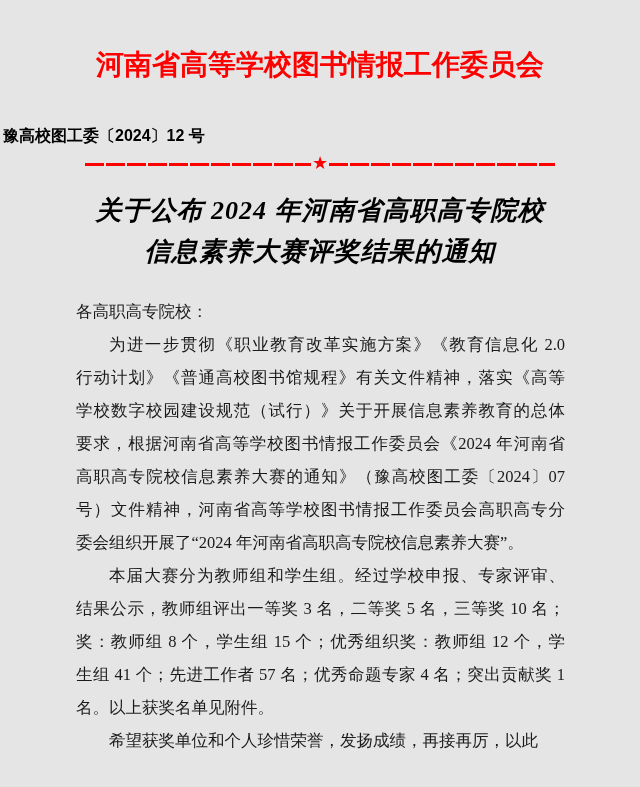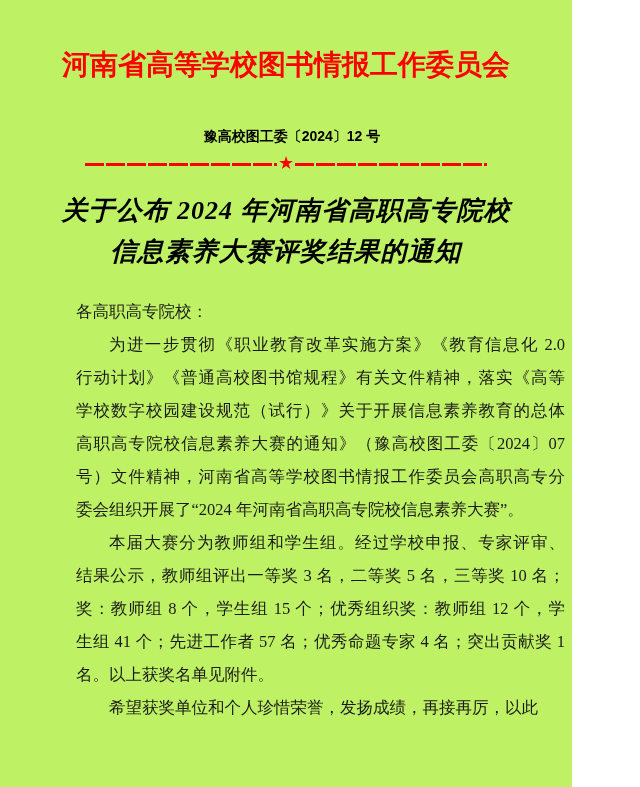--- a/index.html
+++ b/index.html
@@ -1,44 +1,44 @@
 <!DOCTYPE html>
 <html style="--red: #fe0000;"><head>
 <meta charset="utf-8">
 <style>
   :root { --red: #fe0000; --ink: #1a1a1a; }
   html, body { margin: 0; padding: 0; background: #ffffff; }
   .page {
     position: relative;
-    width: 572px;
+    width: 640px;
     height: 787px;
-    background: #bef264;
+    background: #e5e5e5;
     overflow: hidden;
     font-family: "Liberation Serif", "DejaVu Serif", serif;
     color: var(--ink);
   }
   .org-name {
     position: absolute;
     top: 50px; left: 0; right: 0;
     text-align: center;
     font-family: "Liberation Sans", "DejaVu Sans", sans-serif;
     font-weight: bold;
     font-size: 28px;
     line-height: 30px;
     color: var(--red);
     letter-spacing: 0px;
     white-space: nowrap;
   }
   .doc-number {
     position: absolute;
-    top: 126px; left: 12px; right: 0;
-    text-align: center;
+    top: 126px; left: 3px; right: 0;
+    text-align: left;
     font-family: "Liberation Sans", "DejaVu Sans", sans-serif;
     font-weight: bold;
-    font-size: 14px;
+    font-size: 16px;
     line-height: 20px;
     color: #000000;
   }
   .divider {
     position: absolute;
     top: 154px; left: 85px; right: 85px;
     height: 20px;
     display: flex;
     align-items: center;
   }
@@ -100,20 +100,21 @@
       <div>信息素养大赛评奖结果的通知</div>
     </div>
 
   <div class="doc-body">
     <div class="salutation">各高职高专院校：</div>
     <div id="paras">
         <div class="para">
           <div class="line pfirst">为进一步贯彻《职业教育改革实施方案》《教育信息化 2.0</div>
           <div class="line">行动计划》《普通高校图书馆规程》有关文件精神，落实《高等</div>
           <div class="line">学校数字校园建设规范（试行）》关于开展信息素养教育的总体</div>
+          <div class="line">要求，根据河南省高等学校图书情报工作委员会《2024 年河南省</div>
           <div class="line">高职高专院校信息素养大赛的通知》（豫高校图工委〔2024〕07</div>
           <div class="line">号）文件精神，河南省高等学校图书情报工作委员会高职高专分</div>
           <div class="line plast">委会组织开展了“2024 年河南省高职高专院校信息素养大赛”。</div>
         </div>
         <div class="para">
           <div class="line pfirst">本届大赛分为教师组和学生组。经过学校申报、专家评审、</div>
           <div class="line">结果公示，教师组评出一等奖 3 名，二等奖 5 名，三等奖 10 名；</div>
           <div class="line">奖：教师组 8 个，学生组 15 个；优秀组织奖：教师组 12 个，学</div>
           <div class="line">生组 41 个；先进工作者 57 名；优秀命题专家 4 名；突出贡献奖 1</div>
           <div class="line plast">名。以上获奖名单见附件。</div>

